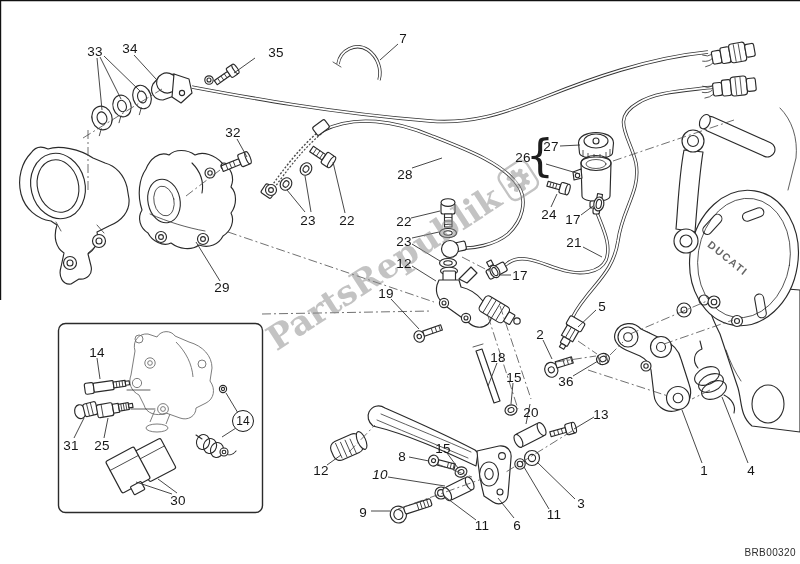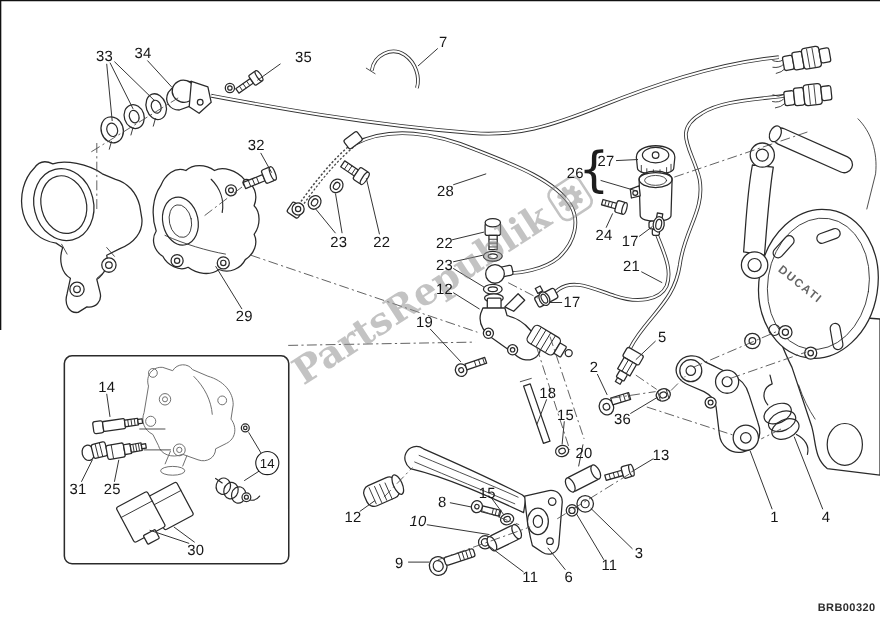--- a/index.html
+++ b/index.html
@@ -20,21 +20,21 @@
   #callouts{position:absolute;inset:0;pointer-events:none;}
   .callout{position:absolute;transform:translate(-50%,-50%);font-size:13.5px;color:#161616;
            letter-spacing:.2px;white-space:nowrap;}
   .callout.circled{border:1.3px solid #1d1d1d;border-radius:50%;width:20px;height:20px;
            display:flex;align-items:center;justify-content:center;font-size:12px;background:#fff;}
   .callout.brace{font-size:44px;font-weight:400;color:#1d1d1d;font-family:"DejaVu Sans",sans-serif;}
   #watermark{position:absolute;left:282px;top:316px;height:44px;transform-origin:0 44px;
            transform:rotate(-33deg);color:#8d8d8d;opacity:.52;font-family:"DejaVu Serif",serif;
            font-weight:bold;font-size:34px;white-space:nowrap;display:flex;align-items:center;
            gap:7px;pointer-events:none;}
-  #diagram-code{position:absolute;right:4px;top:547px;font-size:10px;font-weight:bold;
+  #diagram-code{position:absolute;right:4px;top:547px;font-size:10px;font-weight:normal;
            color:#2d2d2d;letter-spacing:.4px;}
 </style>
 </head>
 <body>
 
 <div id="stage">
 <svg id="art" width="800" height="564" viewBox="0 0 800 564">
 
   <g>
     <path d="M0,.6 H800" stroke="#111" stroke-width="1.2" fill="none"></path>

